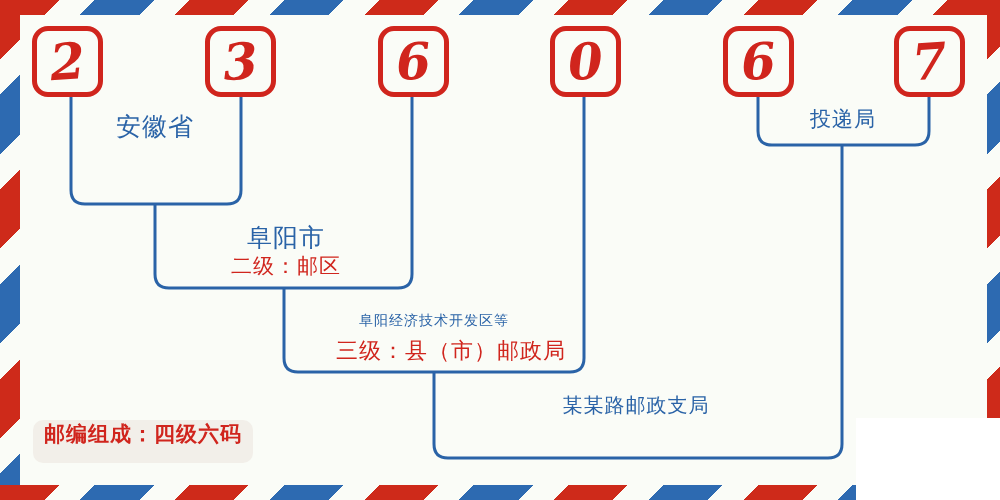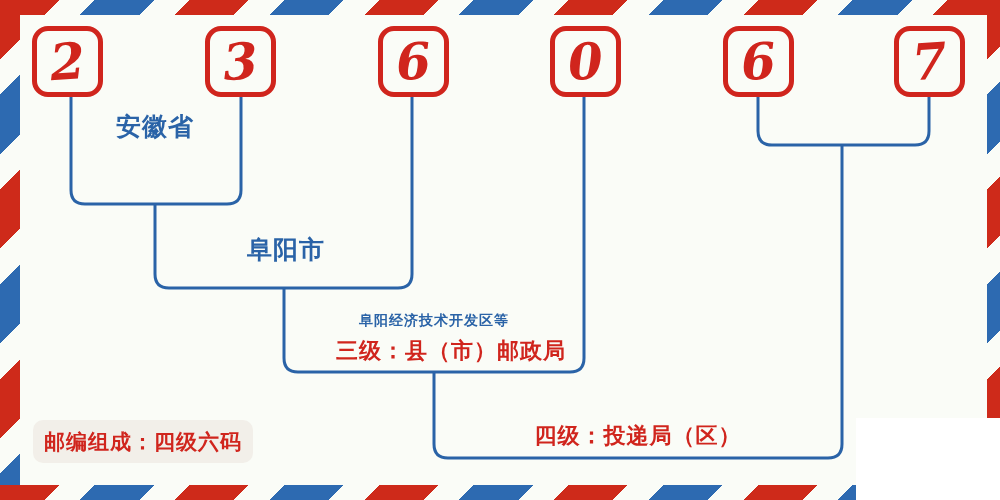--- a/index.html
+++ b/index.html
@@ -39,38 +39,38 @@
     border:5px solid var(--red);border-radius:16px;background:var(--bg);
     display:flex;align-items:center;justify-content:center;
   }
   .digit{
     font-family:"DejaVu Serif",serif;font-style:italic;font-weight:bold;
     font-size:50px;color:var(--red);line-height:1;transform:rotate(-4deg);
   }
   .d1{left:32px;} .d2{left:205px;} .d3{left:378px;}
   .d4{left:550px;} .d5{left:723px;} .d6{left:894px;}
   
-  .lbl{position:absolute;text-align:center;font-weight:bold;letter-spacing:1px;}
+  .lbl{position:absolute;text-align:center;font-weight:normal;letter-spacing:1px;}
   .lbl.blue{color:var(--blue);}
   .lbl.red{color:var(--red);}
   .l1-name{left:55px;top:110px;width:200px;font-size:25px;}
   .l1-desc{left:45px;top:143px;width:220px;font-size:21px;line-height:23px;}
   .l1-desc span{display:block;}
-  .l2-name{left:186px;top:221px;width:200px;font-size:25px;margin-top:12px;}
+  .l2-name{left:186px;top:221px;width:200px;font-size:25px;}
   .l2-desc{left:186px;top:252px;width:200px;font-size:21px;}
   .l3-name{left:304px;top:312px;width:260px;font-size:14px;}
   .l3-desc{left:306px;top:336px;width:260px;font-size:22px;text-align:right;}
   .l4-name{left:516px;top:392px;width:240px;font-size:20px;}
   .l4-desc{left:518px;top:421px;width:240px;font-size:22px;}
   .l5-name{left:763px;top:105px;width:160px;font-size:21px;}
   
   .badge{
     position:absolute;left:33px;top:420px;width:220px;height:43px;
     background:var(--badge-bg);border-radius:10px;
-    display:flex;align-items:center;justify-content:center;
+    display:flex;justify-content:center;
   }
   .badge-text{font-size:21px;font-weight:bold;color:var(--red);letter-spacing:1px;}
 </style>
 </head>
 <body>
 
 <div class="stage">
 
   <div class="stripes top"></div>
   <div class="stripes left"></div>
@@ -101,24 +101,26 @@
   <div class="digit-box d5">
     <span class="digit">6</span>
   </div>
   <div class="digit-box d6">
     <span class="digit">7</span>
   </div>
 
   <div class="lbl blue l1-name">安徽省</div>
 
   <div class="lbl blue l2-name">阜阳市</div>
+  <div class="lbl red l2-desc">二级：邮区</div>
 
   <div class="lbl blue l3-name">阜阳经济技术开发区等</div>
   <div class="lbl red l3-desc">三级：县（市）邮政局</div>
 
-  <div class="lbl red l4-desc">四级：投递局（区）</div>
+  <div class="lbl blue l4-name">某某路邮政支局</div>
 
+  <div class="lbl blue l5-name">投递局</div>
 
   <div class="badge">
     <span class="badge-text">邮编组成：四级六码</span>
   </div>
 
 </div>
 
 </body></html>

